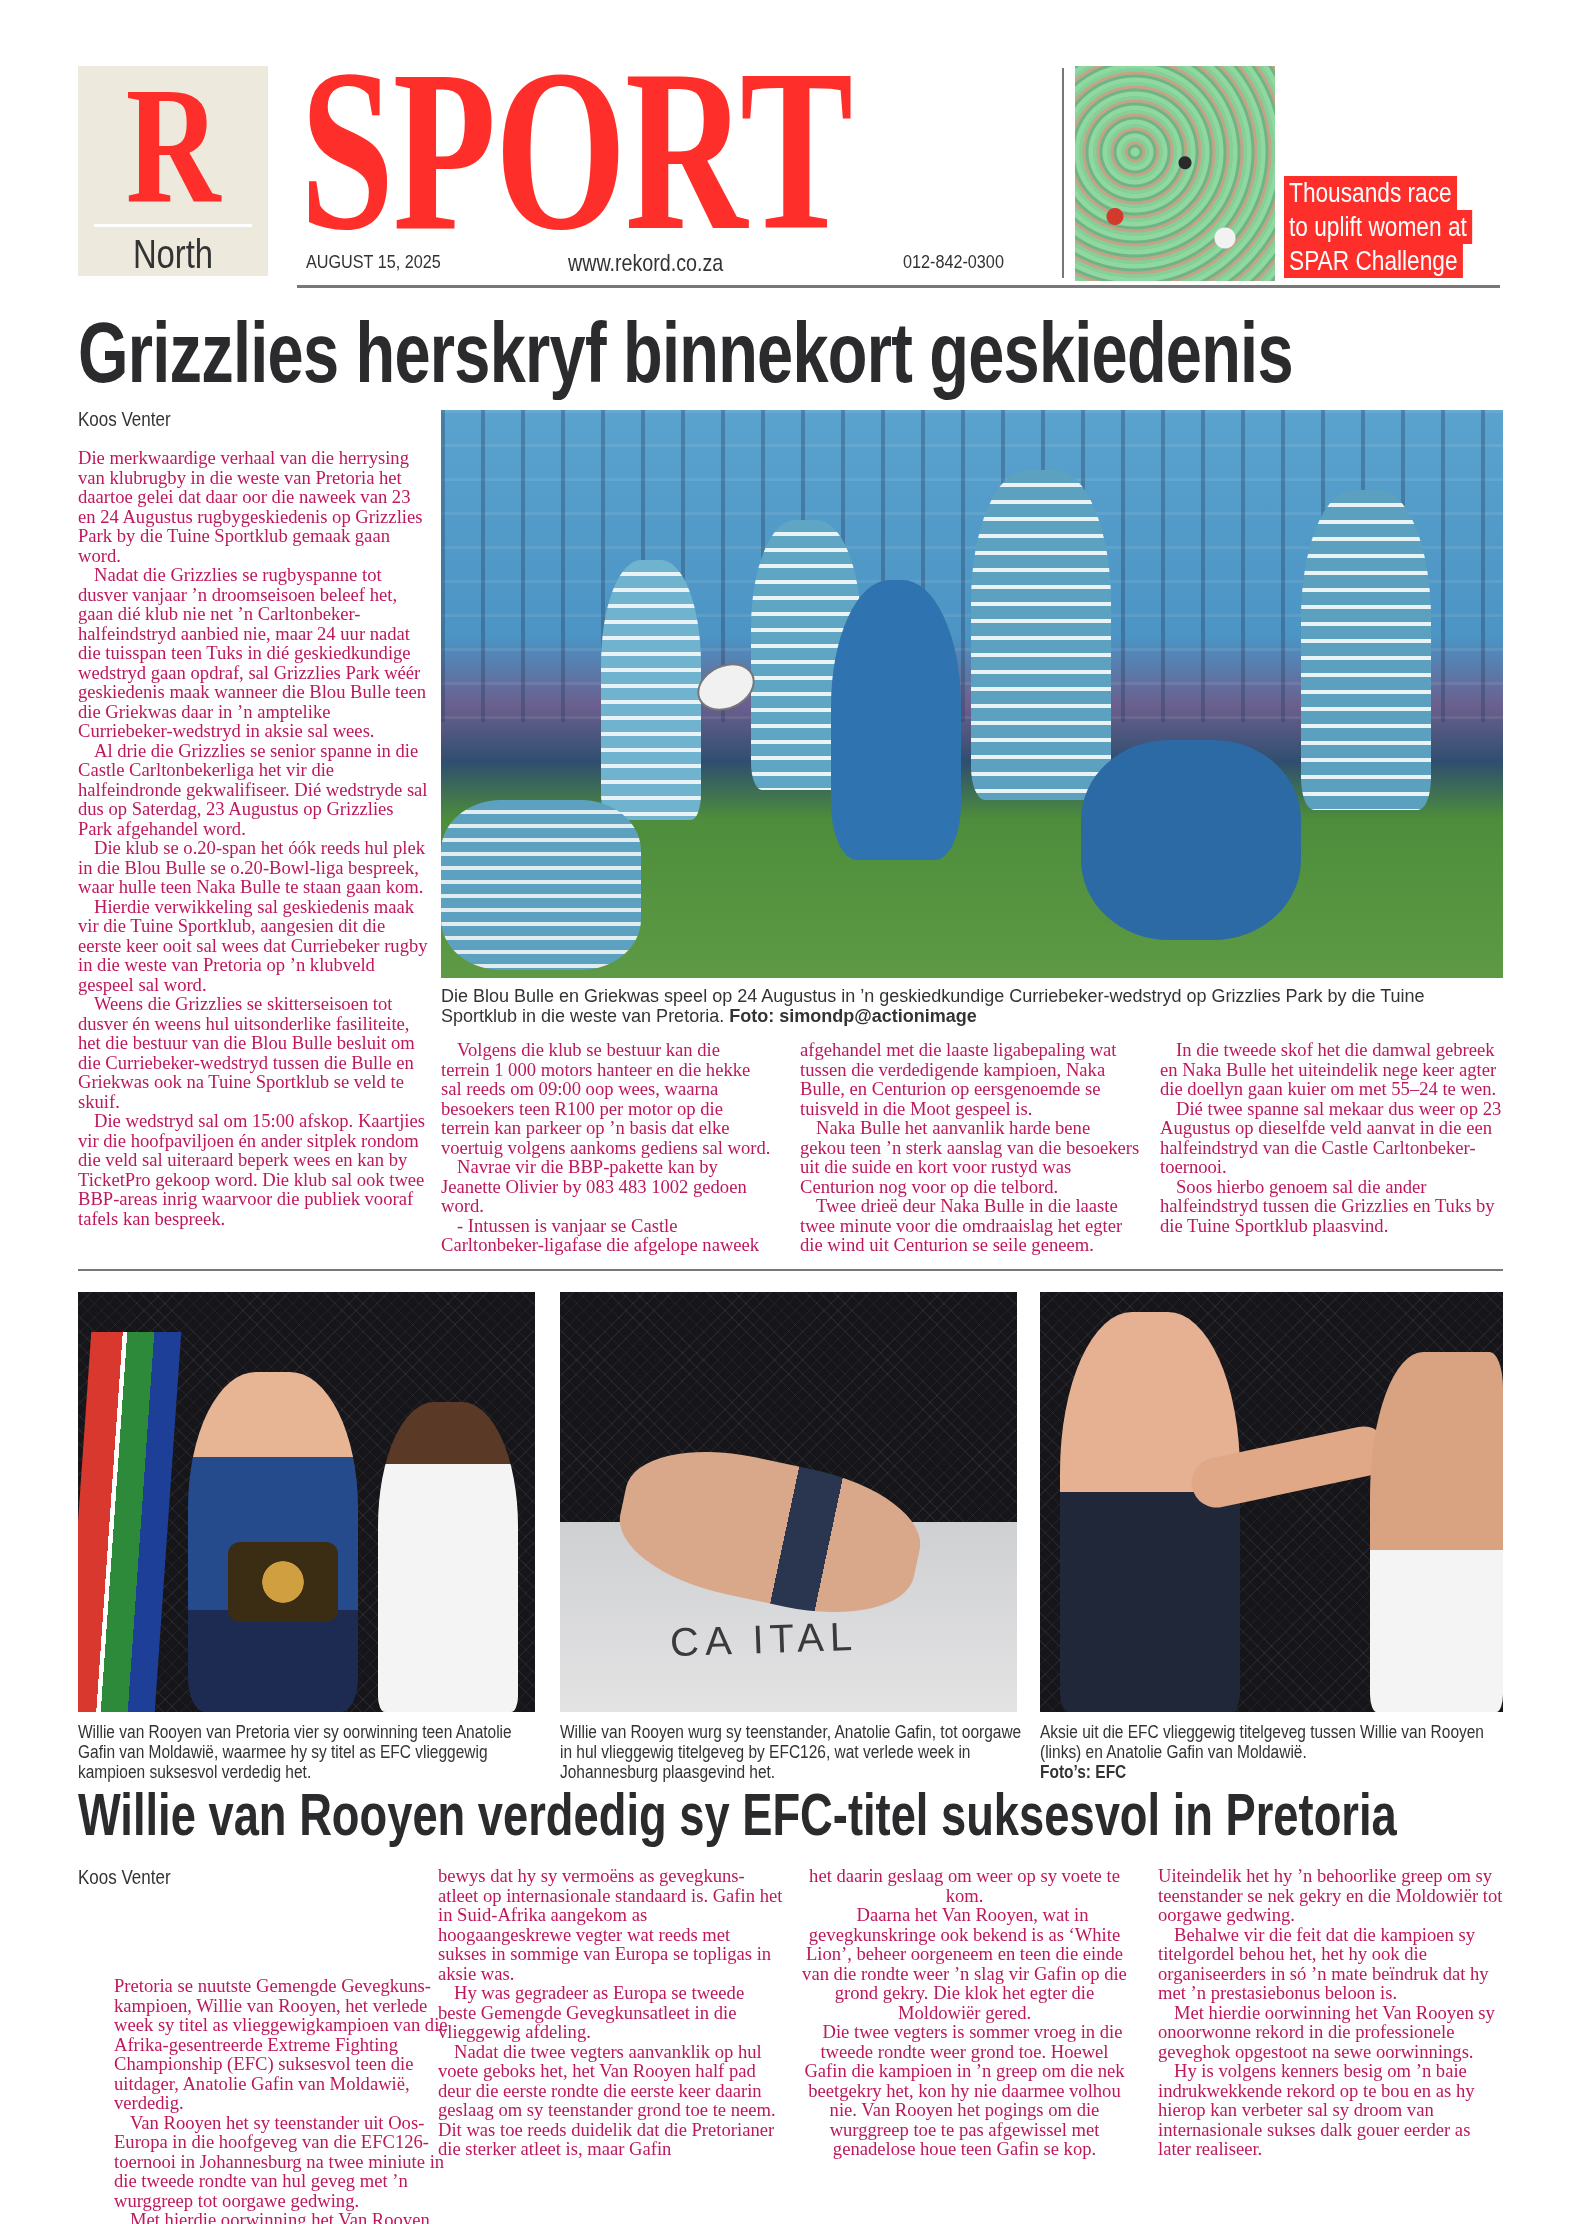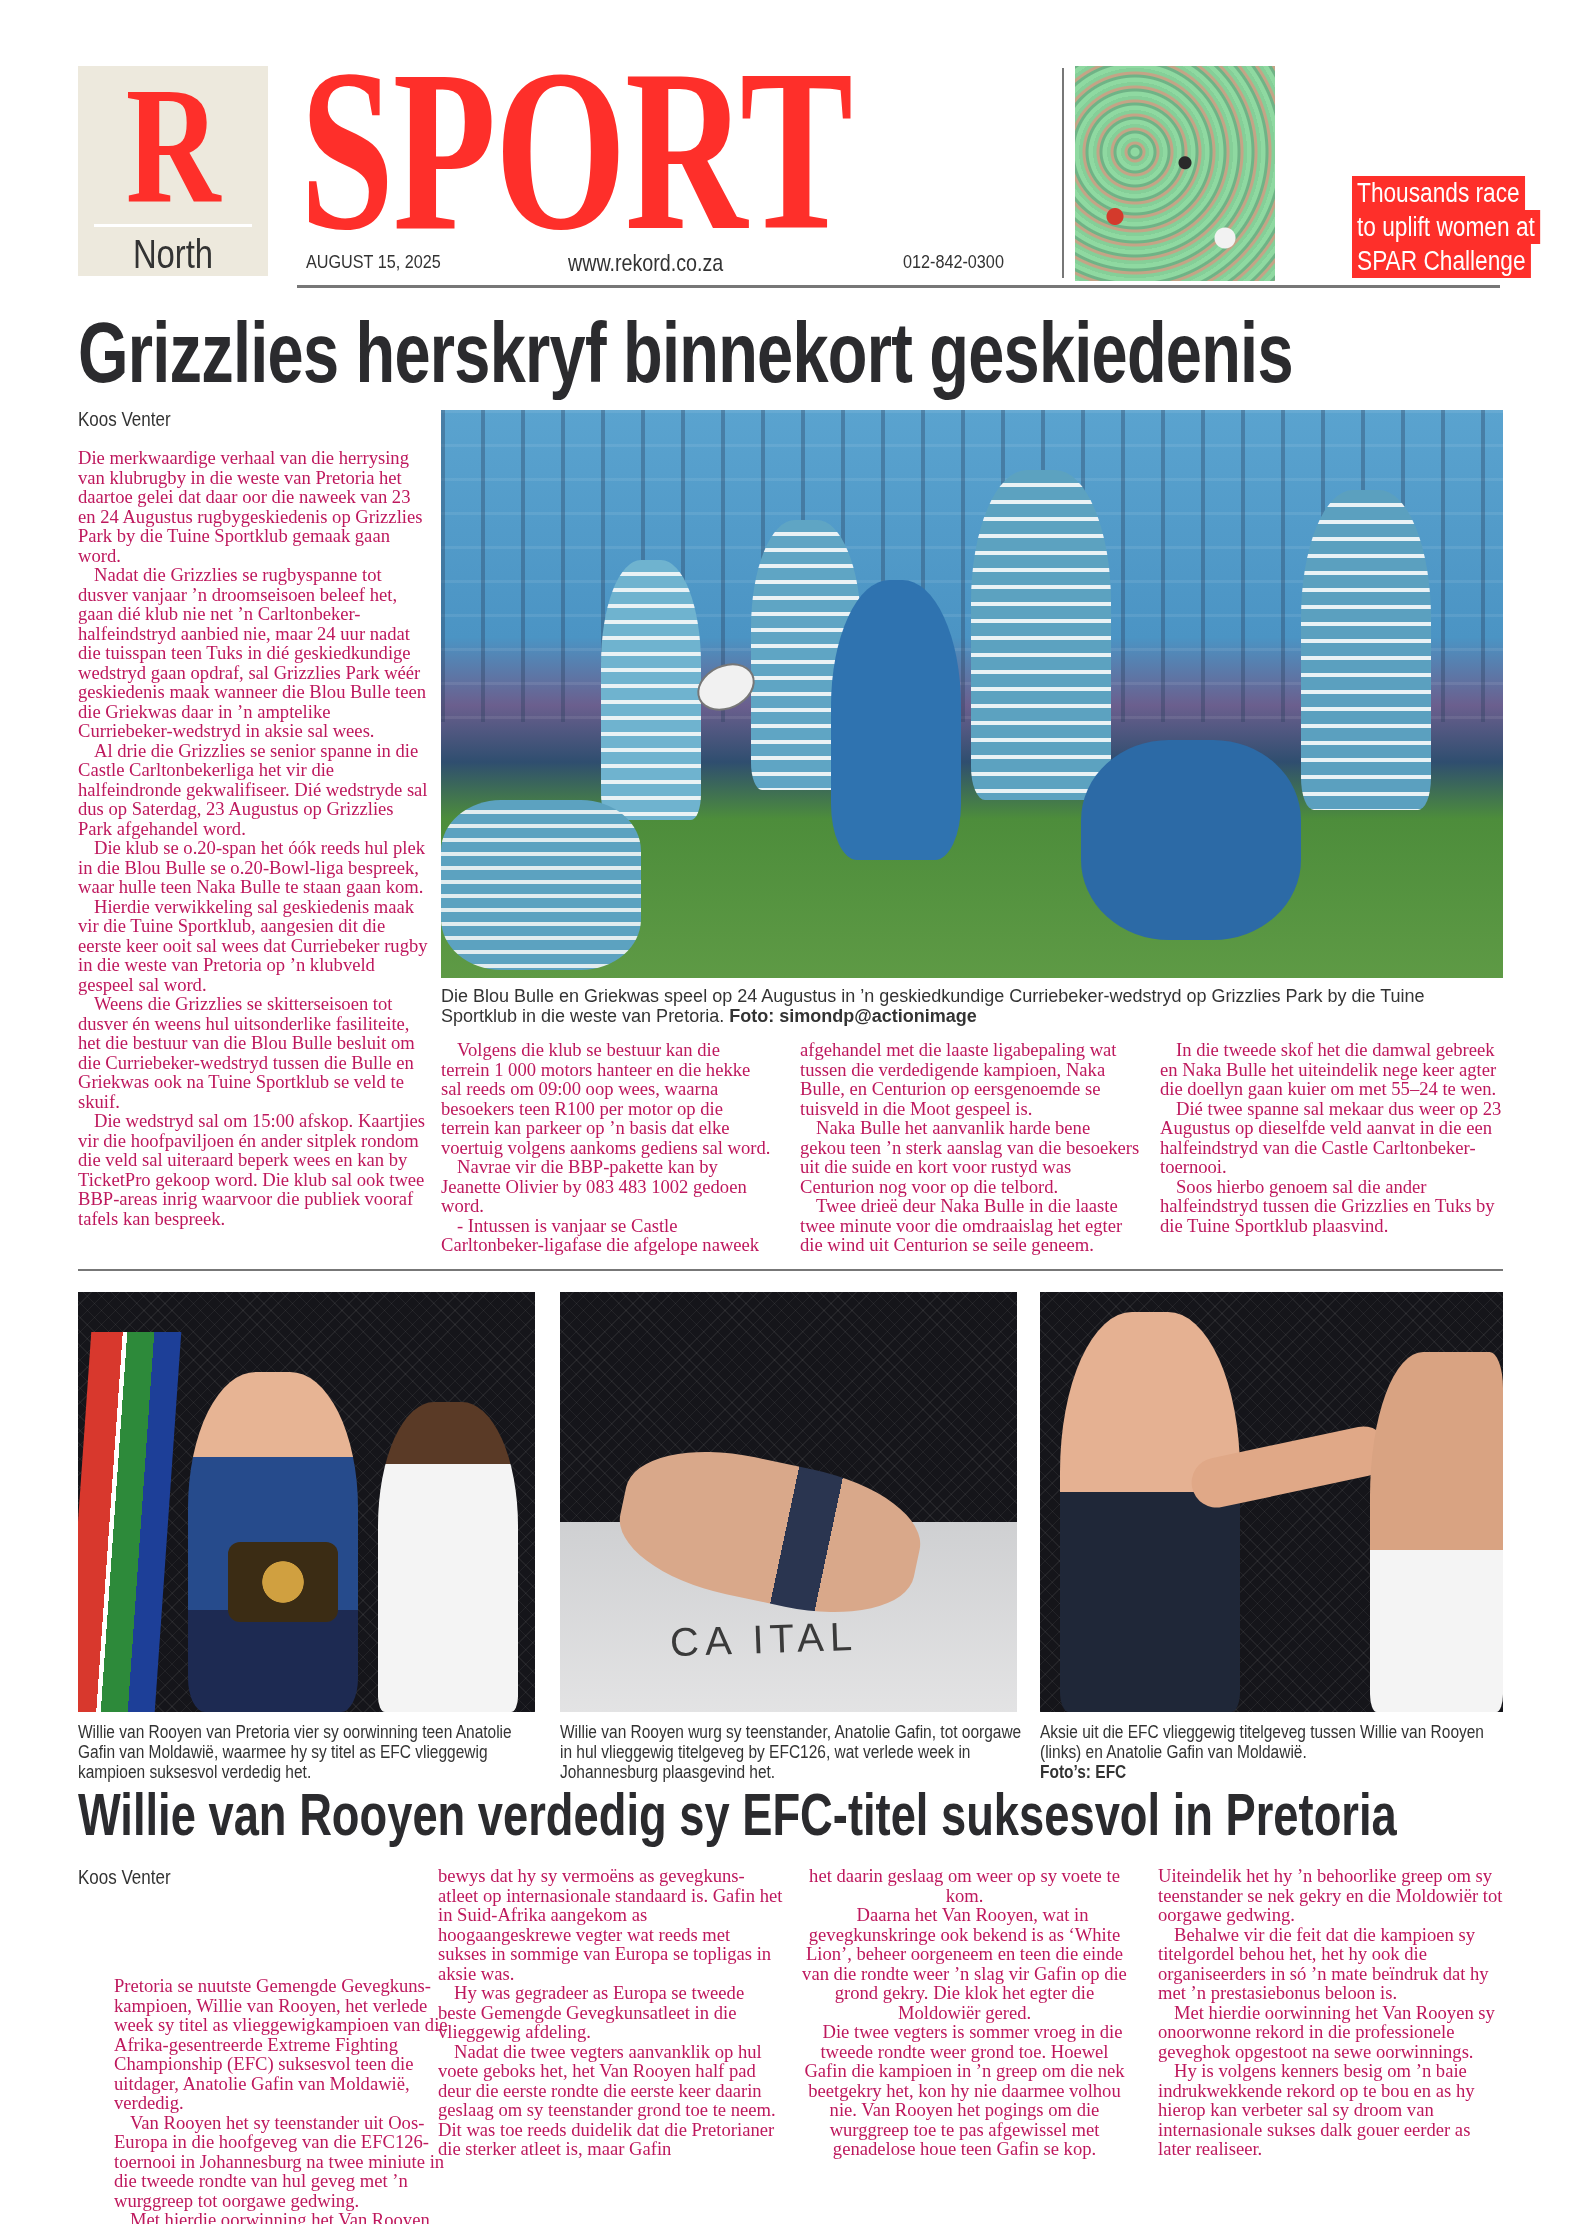--- a/index.html
+++ b/index.html
@@ -18,21 +18,21 @@
   .mast-vrule { position: absolute; left: 1062px; top: 68px; width: 2px; height: 210px; background: #777; }
   .mast-hrule { position: absolute; left: 297px; top: 285px; width: 1203px; height: 3px; background: #777; }
 
   .teaser-photo { position: absolute; left: 1075px; top: 66px; width: 200px; height: 215px; overflow: hidden;
     background:
       radial-gradient(circle at 20% 70%, #d43a2c 0 8px, transparent 9px),
       radial-gradient(circle at 55% 45%, #2a2a2a 0 6px, transparent 7px),
       radial-gradient(circle at 75% 80%, #f2f2f2 0 10px, transparent 11px),
       repeating-radial-gradient(circle at 30% 40%, #8fd9a1 0 4px, #6fb386 5px 7px, #c4a486 8px 10px, #85cf98 11px 14px),
       linear-gradient(#c7d3cf 0 15%, #87cf9b 15% 100%); }
-  .teaser-head { position: absolute; left: 1352px; top: 176px; width: 205px; }
+  .teaser-head { position: absolute; left: 1284px; top: 176px; width: 205px; }
   .teaser-line { display: inline-block; background: #fe2f2a; color: #ffffff; font-family: "Liberation Sans", sans-serif; font-size: 27px; line-height: 34px; padding: 0 6px; white-space: nowrap; transform: scaleX(0.84); transform-origin: left; }
 
   
   .headline-1 { position: absolute; left: 78px; top: 302px; font-family: "Liberation Sans", sans-serif; font-weight: bold; font-size: 86px; line-height: 100px; color: #2b2b2e; transform: scaleX(0.755); transform-origin: left top; white-space: nowrap; letter-spacing: -1px; }
 
   .byline { position: absolute; font-family: "Liberation Sans", sans-serif; font-size: 20px; color: #333; transform: scaleX(0.85); transform-origin: left; }
 
   .col { position: absolute; font-family: "Liberation Serif", serif; font-size: 18.6px; line-height: 19.5px; color: #be185d; }
   .col p { margin: 0; }
   .col p.ind { text-indent: 16px; }

